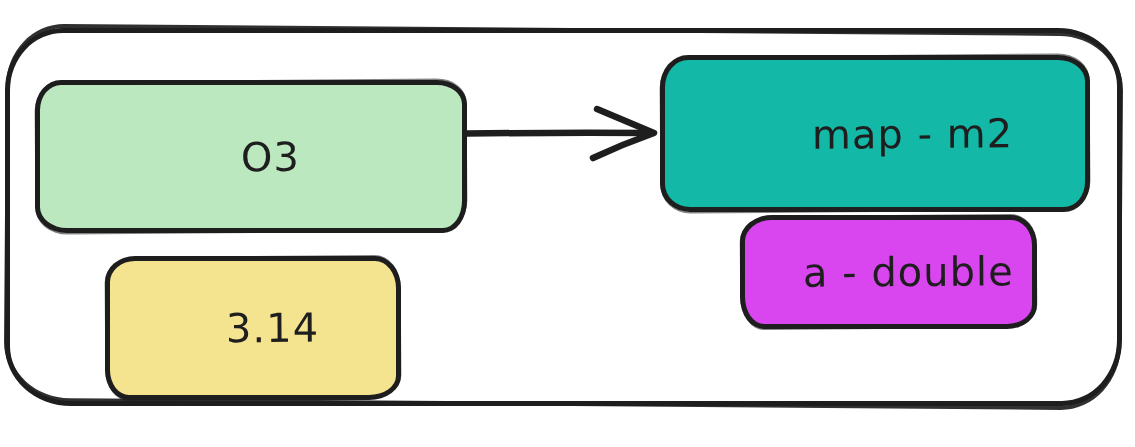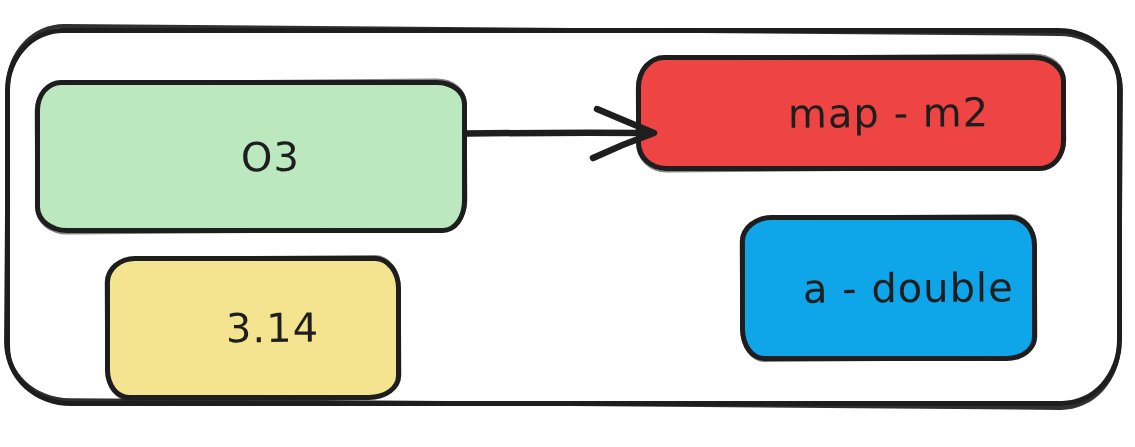--- a/index.html
+++ b/index.html
@@ -74,34 +74,34 @@
   }
   .node-314 {
     left: 105px;
     top: 256px;
     width: 296px;
     height: 144px;
     background: #f4e48f;
     border-radius: 30px 26px 32px 24px / 26px 32px 24px 30px;
   }
   .node-map {
-    left: 636px;
+    left: 660px;
     top: 55px;
     width: 430px;
-    height: 116px;
-    background: #ef4444;
+    height: 157px;
+    background: #14b8a6;
     border-radius: 28px 32px 26px 30px / 32px 26px 30px 28px;
     padding-left: 75px; 
   }
   .node-adouble {
     left: 740px;
     top: 215px;
     width: 297px;
-    height: 146px;
-    background: #0ea5e9;
+    height: 114px;
+    background: #d946ef;
     border-radius: 32px 26px 30px 24px / 26px 30px 24px 32px;
   }
 
   .label {
     display: inline-block;
     transform: rotate(-0.4deg);
   }
 
   .arrow-svg {
     position: absolute;

